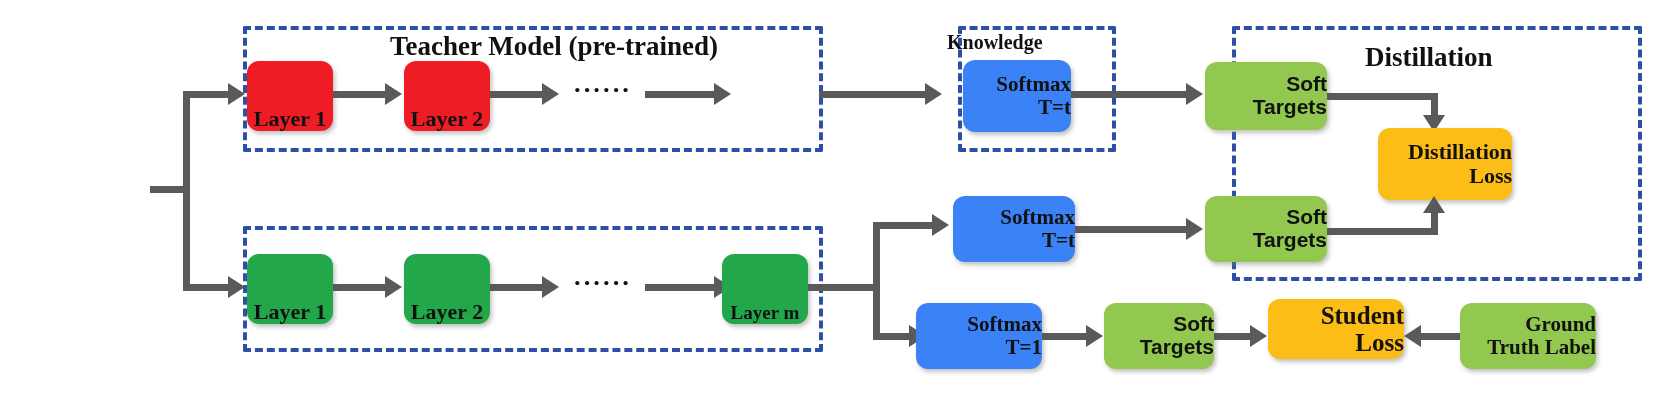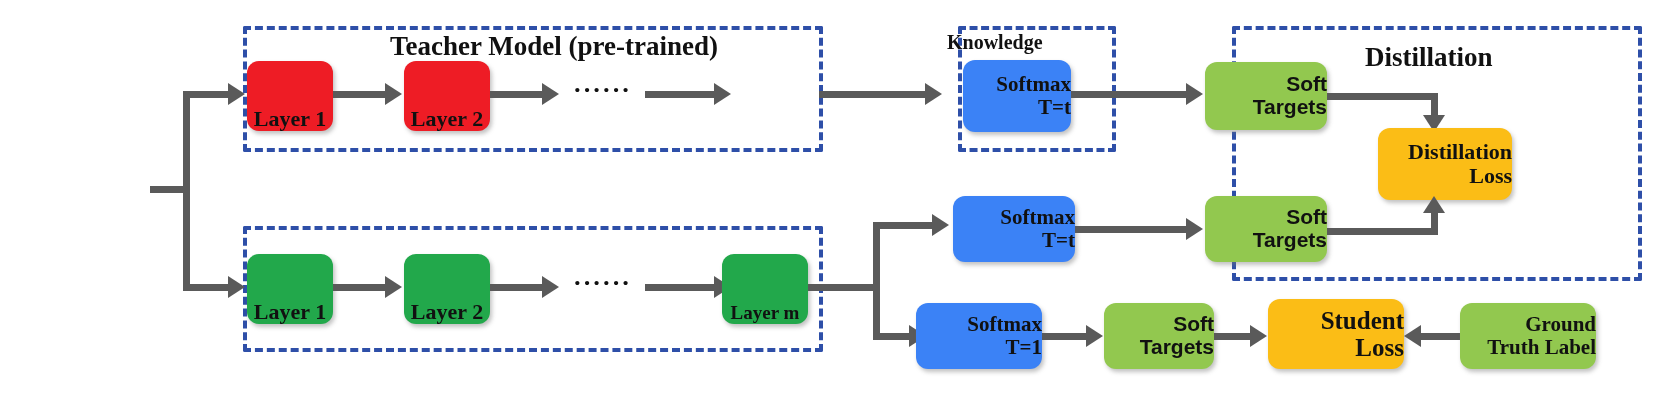--- a/index.html
+++ b/index.html
@@ -175,21 +175,21 @@
 
   <div class="node lgreen" style="left:1104px;top:303px;width:110px;height:66px;font-size:21px;flex-direction:column;
               font-family:'Liberation Sans',sans-serif;">
     <span>Soft</span>
     <span>Targets</span>
   </div>
 
   <div class="hline" style="left:1214px;top:333px;width:42px;"></div>
   <div class="ahead right" style="left:1250px;top:325px;"></div>
 
-  <div class="node orange" style="left:1268px;top:299px;width:136px;height:70px;font-size:25px;flex-direction:column;">
+  <div class="node orange" style="left:1268px;top:299px;width:136px;height:60px;font-size:25px;flex-direction:column;">
     <span>Student</span>
     <span>Loss</span>
   </div>
 
   <div class="hline" style="left:1420px;top:333px;width:42px;"></div>
   <div class="ahead left" style="left:1404px;top:325px;"></div>
 
   <div class="node lgreen" style="left:1460px;top:303px;width:136px;height:66px;font-size:21px;flex-direction:column;">
     <span>Ground</span>
     <span>Truth Label</span>

